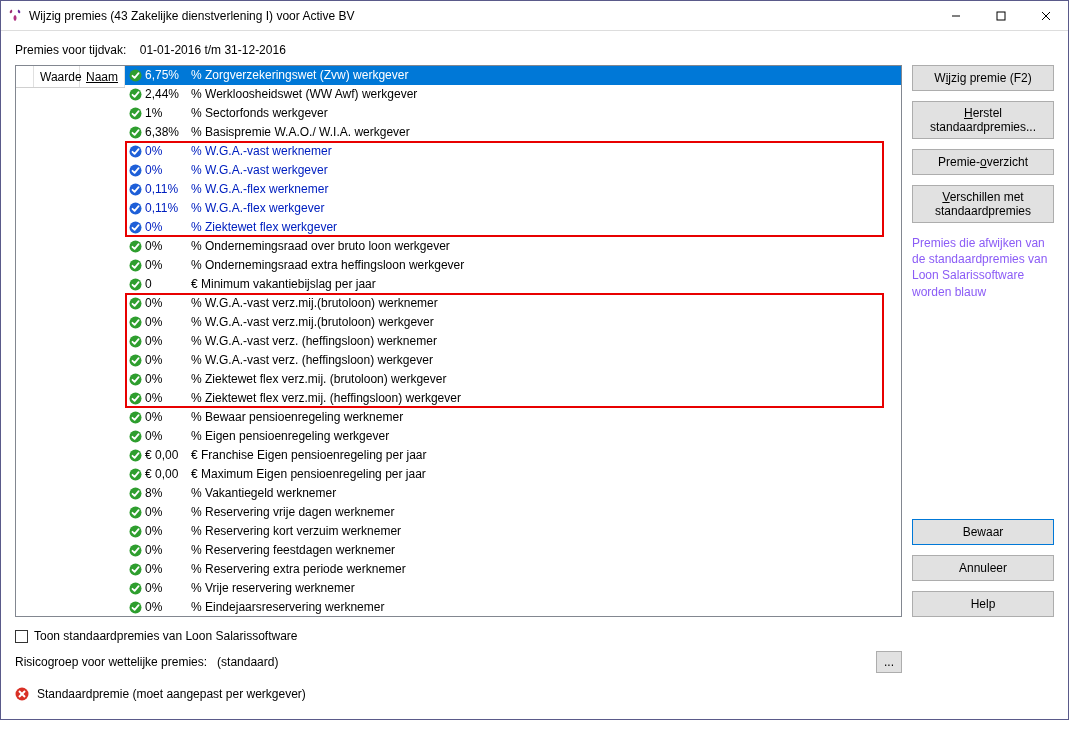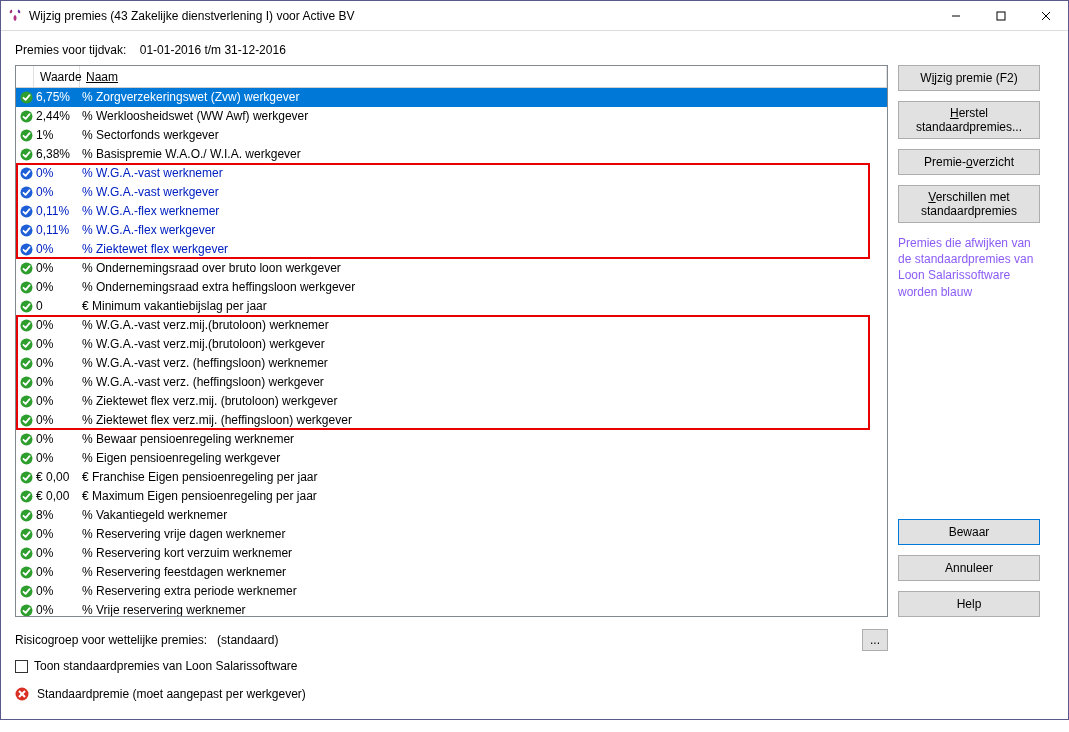--- a/index.html
+++ b/index.html
@@ -34,41 +34,41 @@
   .titlebar .title { flex: 1; font-size: 12px; }
   .titlebar .win-btns { display: flex; }
   .titlebar .win-btn {
     width: 45px; height: 30px;
     display: flex; align-items: center; justify-content: center;
     font-family: "Segoe UI Symbol", sans-serif;
     font-size: 10px;
   }
   .body-area {
     flex: 1;
-    padding: 10px 28px 14px 14px;
+    padding: 10px 14px 14px 14px;
     display: flex;
     flex-direction: column;
     min-height: 0;
   }
   .subtitle {
     padding: 2px 0 8px 0;
     font-size: 12px;
   }
   .subtitle .lbl { margin-right: 10px; }
   .main-row {
     flex: 1;
     display: flex;
     min-height: 0;
   }
   .list-wrap {
     flex: 1;
     border: 1px solid #828790;
     background: #fff;
     display: flex;
-    flex-direction: column;
+    flex-direction: row;
     position: relative;
     min-height: 0;
   }
   .list-header {
     display: flex;
     background: #fff;
     border-bottom: 1px solid #d0d0d0;
     height: 22px;
     align-items: center;
     font-size: 12px;
@@ -506,27 +506,27 @@
         <div class="info-text">Premies die afwijken van de standaardpremies van Loon Salarissoftware worden blauw</div>
         <div style="flex:1"></div>
         <button class="btn highlight">Bewaar</button>
         <button class="btn">Annuleer</button>
         <button class="btn" style="margin-bottom:0">Help</button>
       </div>
     </div>
 
     <div class="bottom-left">
       <div class="line">
+        <span class="chk"></span>
+        <span>Toon standaardpremies van Loon Salarissoftware</span>
+      </div>
+      <div class="line">
         <span>Risicogroep voor wettelijke premies:</span>
         <span style="margin-left:10px">(standaard)</span>
         <button class="ellipsis-btn" style="margin-right:152px">...</button>
-      </div>
-      <div class="line">
-        <span class="chk"></span>
-        <span>Toon standaardpremies van Loon Salarissoftware</span>
       </div>
       <div class="line" style="margin-top:6px">
         <span style="margin-right:8px">
           <svg width="14" height="14" viewBox="0 0 14 14">
               <circle cx="7" cy="7" r="6.5" fill="#d93025"></circle>
               <line x1="4" y1="4" x2="10" y2="10" stroke="#fff" stroke-width="2"></line>
               <line x1="10" y1="4" x2="4" y2="10" stroke="#fff" stroke-width="2"></line>
             </svg>
         </span>
         <span>Standaardpremie (moet aangepast per werkgever)</span>

